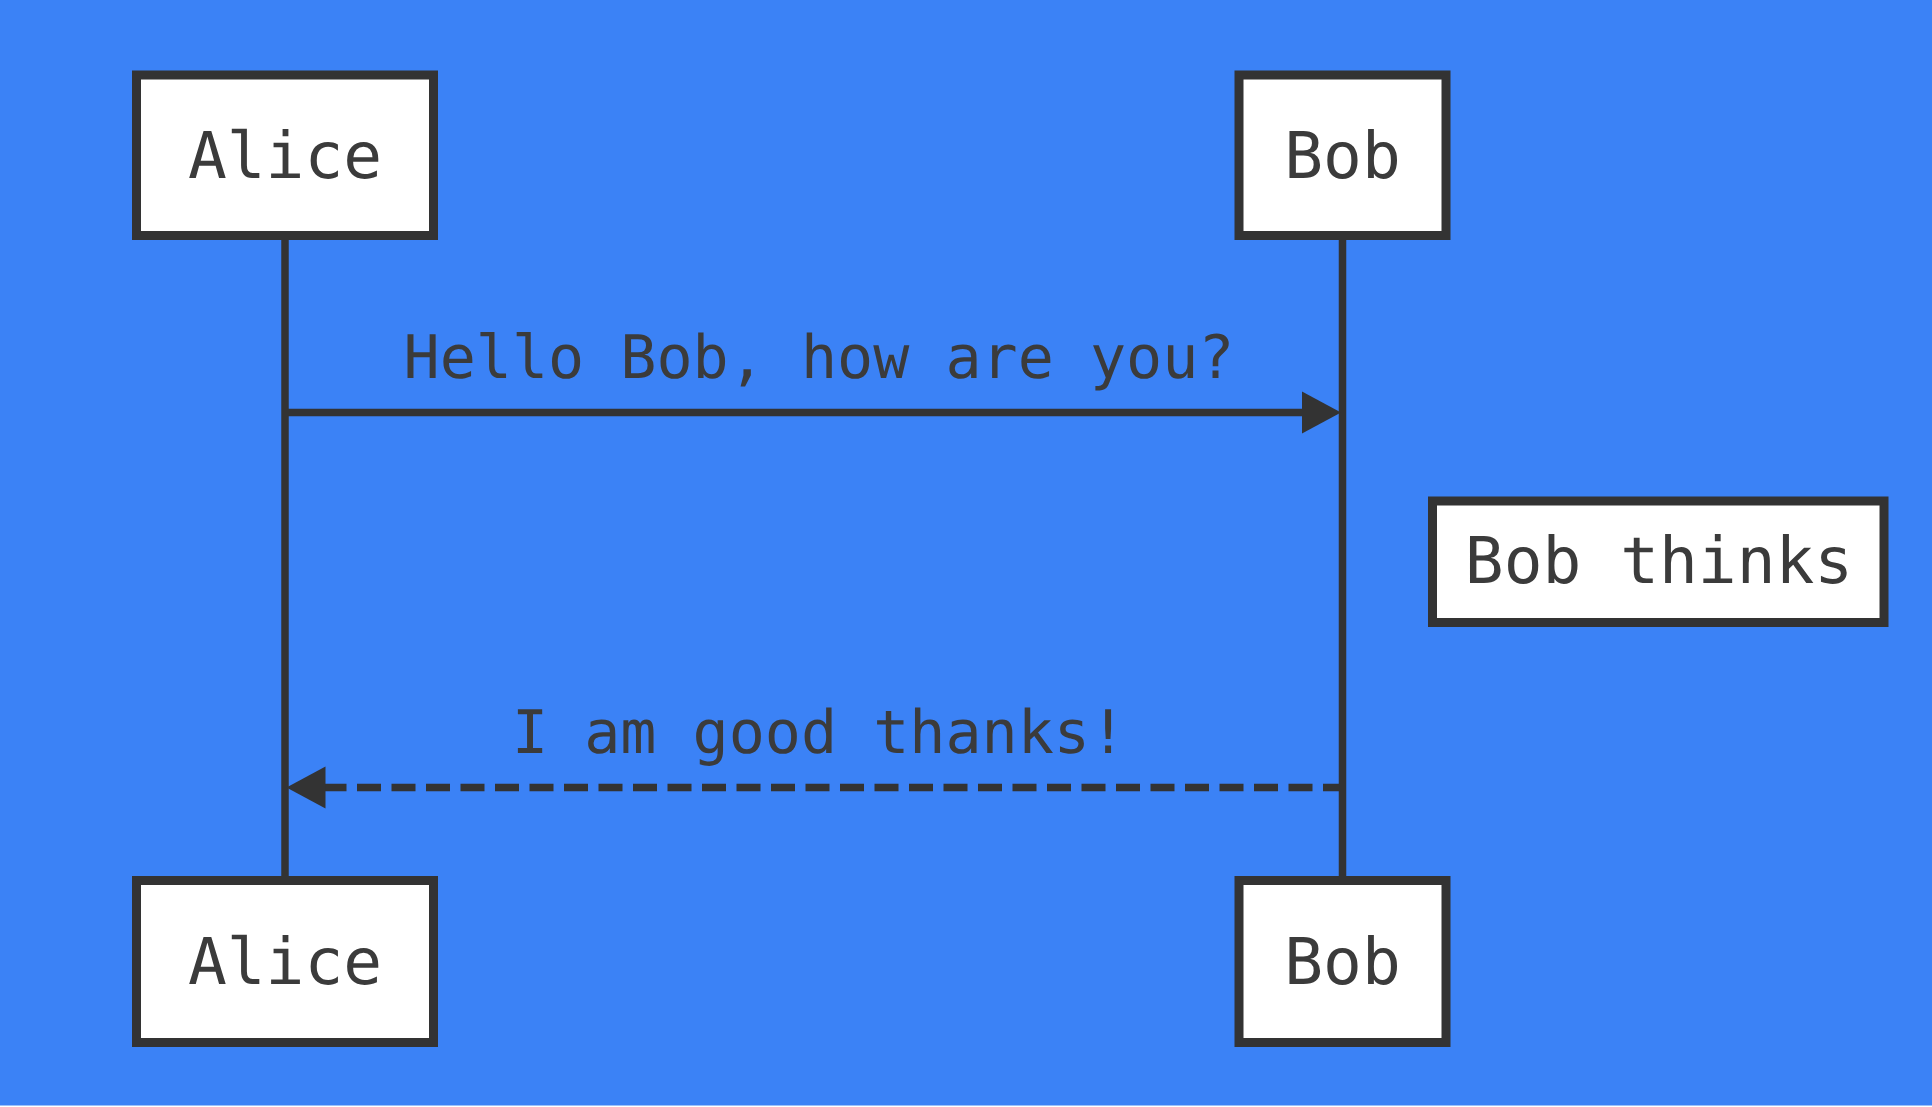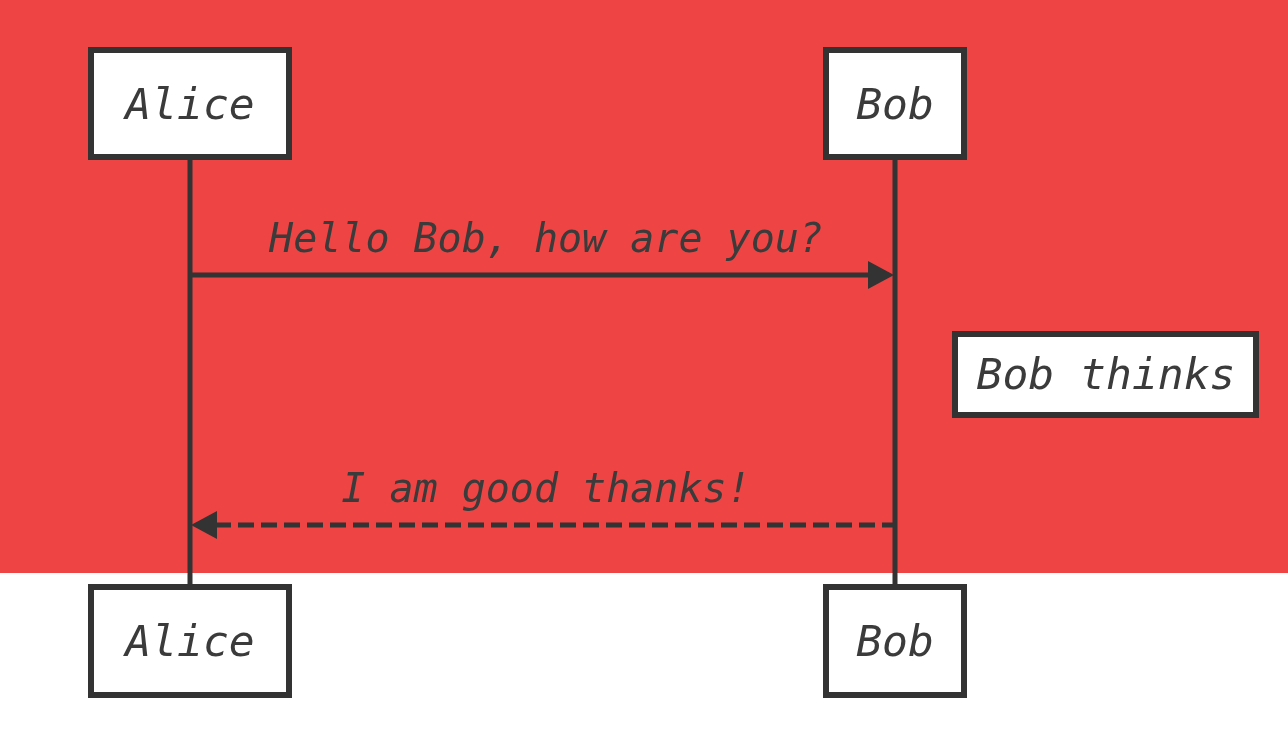--- a/index.html
+++ b/index.html
@@ -10,23 +10,22 @@
   }
   body {
     width: 1288px;
     height: 738px;
     font-family: "DejaVu Sans Mono", "Liberation Mono", monospace;
     overflow: hidden;
   }
   #diagram-root {
     position: relative;
     width: 1288px;
-    height: 573px;
-    background: #ef4444;
-    font-style: italic;
+    height: 737px;
+    background: #3b82f6;
   }
   svg.diagram-canvas {
     display: block;
     width: 1288px;
     height: 738px;
   }
   .actor-box-rect {
     fill: #ffffff;
     stroke: #333333;
     stroke-width: 6;

